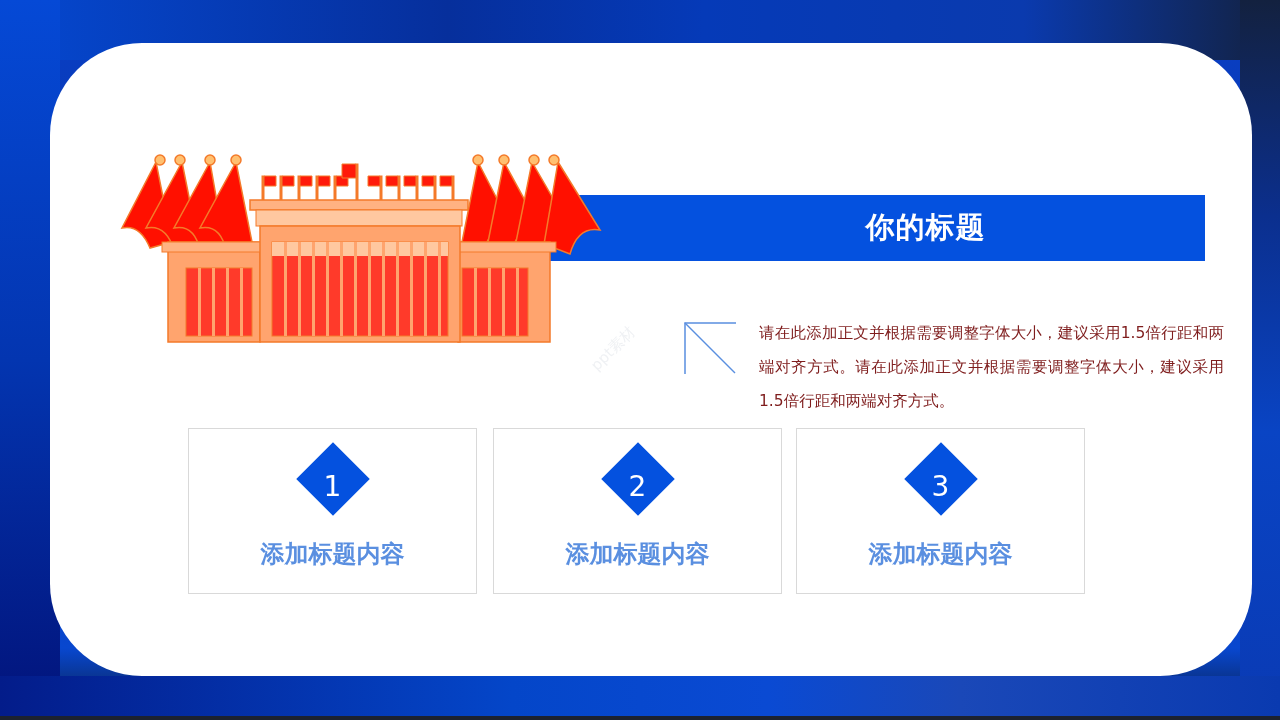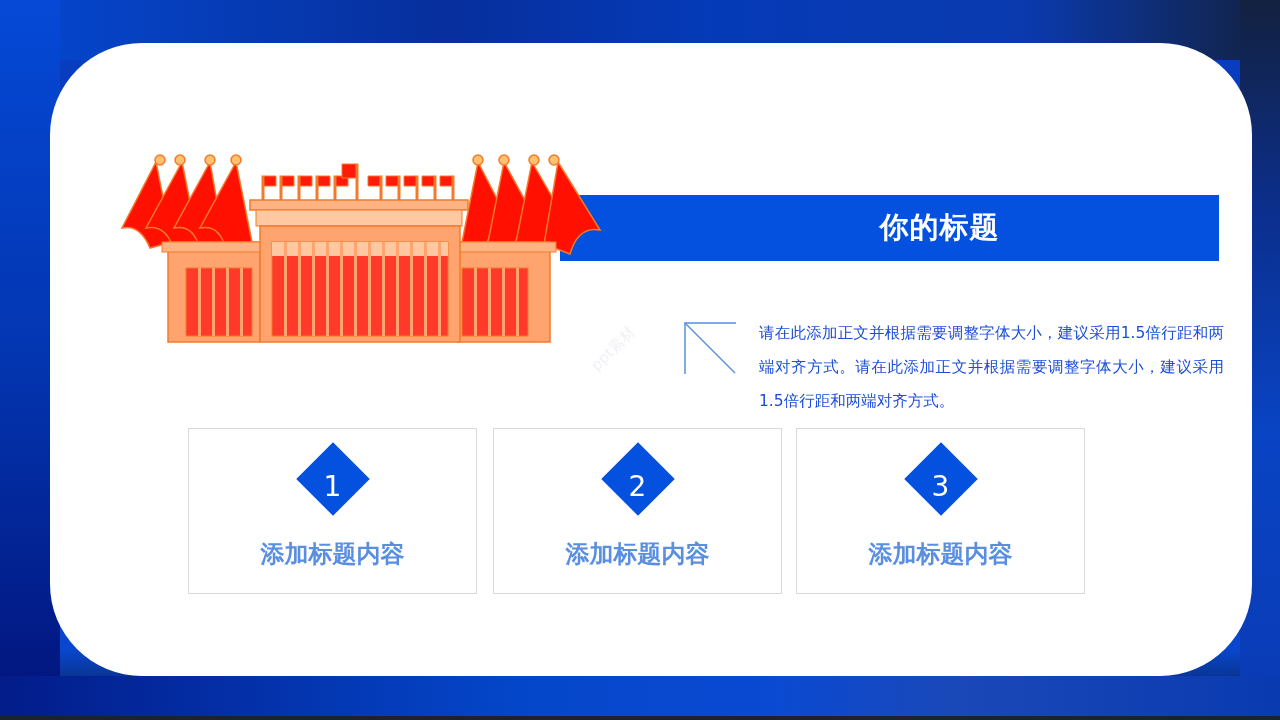--- a/index.html
+++ b/index.html
@@ -30,41 +30,41 @@
     position:absolute; left:0; top:716px; width:1280px; height:4px; background:#1c2230;
   }
   .card {
     position:absolute; left:50px; top:43px; width:1202px; height:633px;
     background:#ffffff; border-radius:92px;
   }
   .building {
     position:absolute; left:112px; top:150px; width:492px; height:196px;
   }
   .banner {
-    position:absolute; left:560px; top:195px; width:659px; height:66px;
+    position:absolute; left:546px; top:195px; width:659px; height:66px;
     background:#0451df; z-index:0;
     display:flex; align-items:center; justify-content:center;
   }
   .banner-title {
     color:#ffffff; font-size:29px; font-weight:bold; letter-spacing:1px;
     margin-left:100px;
   }
   .building-layer { z-index:2; }
   .corner-mark {
     position:absolute; left:684px; top:322px; width:52px; height:52px;
   }
   .watermark {
     position:absolute; left:598px; top:328px; width:70px; height:60px;
     color:#eef0f3; font-size:15px; transform:rotate(-45deg);
     transform-origin:center; font-family:"DejaVu Sans", sans-serif;
     opacity:0.9;
   }
   .body-text {
     position:absolute; left:759px; top:316px; width:465px;
-    color:#1d4ed8; font-size:15.5px; line-height:34px; text-align:justify;
+    color:#7f1d1d; font-size:15.5px; line-height:34px; text-align:justify;
     margin:0;
   }
   .feature {
     position:absolute; top:428px; width:289px; height:166px;
     border:1px solid #d9d9d9; background:#fff; box-sizing:border-box;
   }
   .diamond {
     position:absolute; left:50%; top:24px; width:52px; height:52px;
     margin-left:-26px; transform:rotate(45deg);
     background:#0451df;

